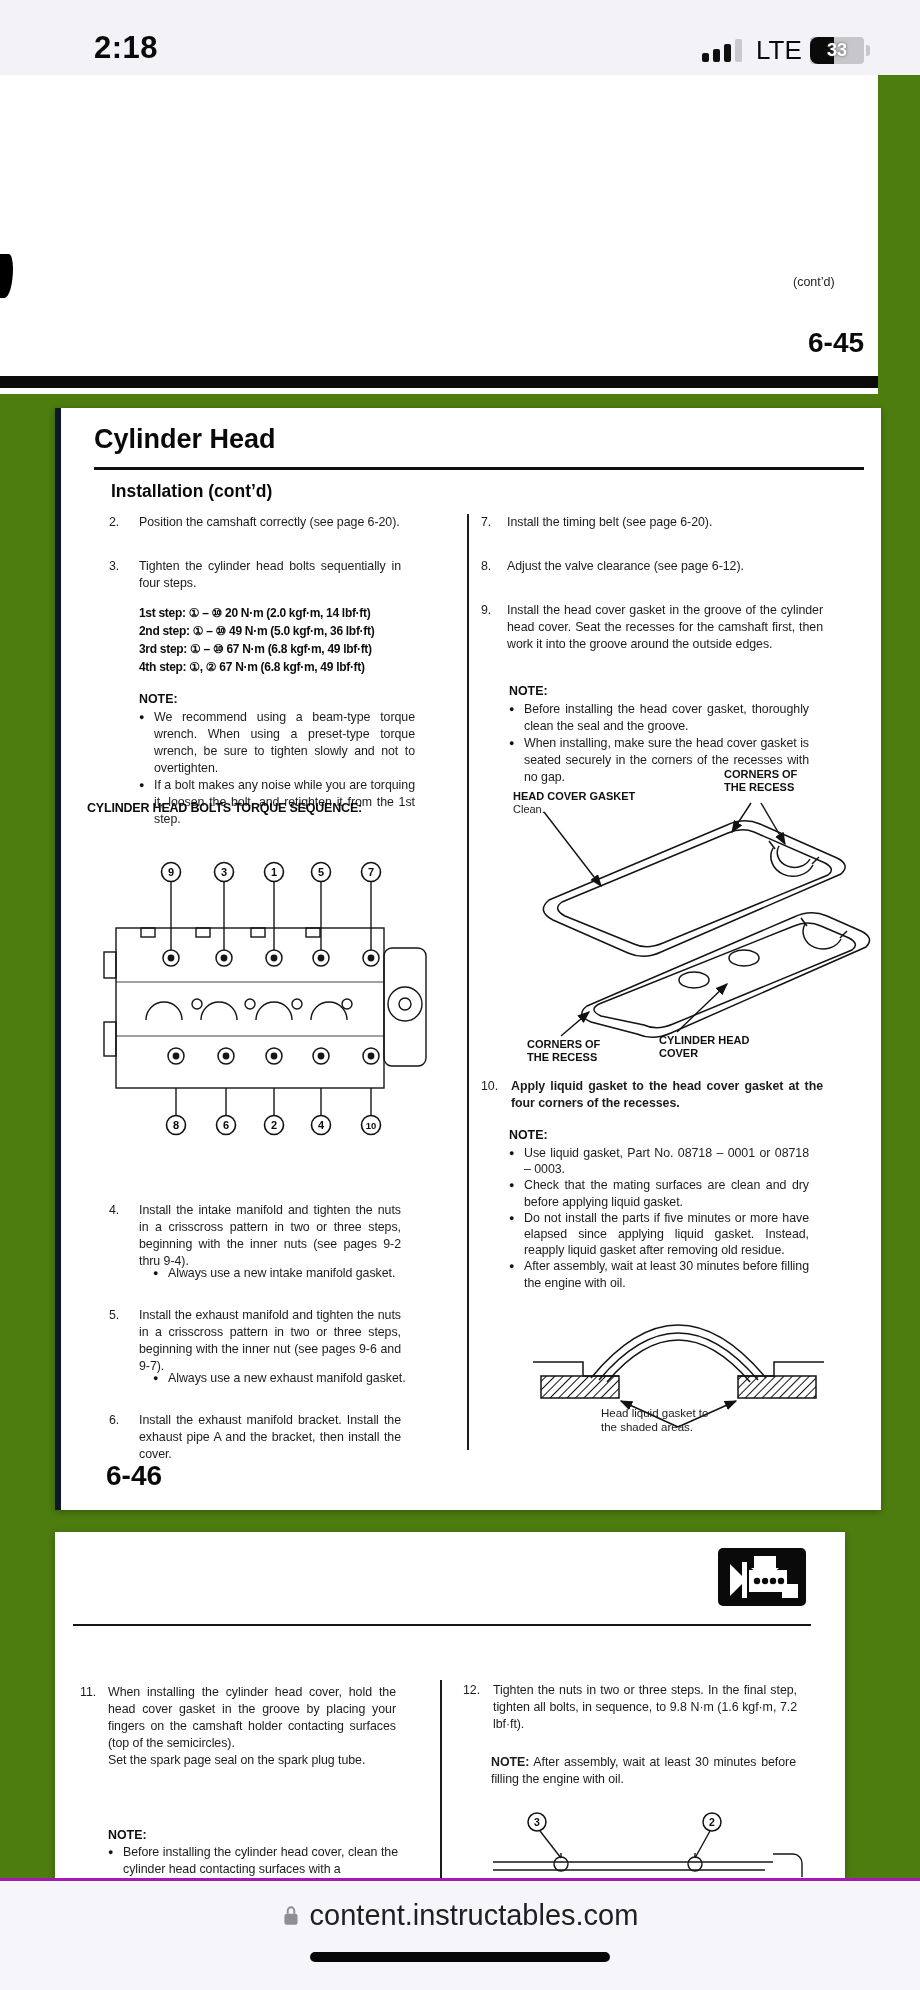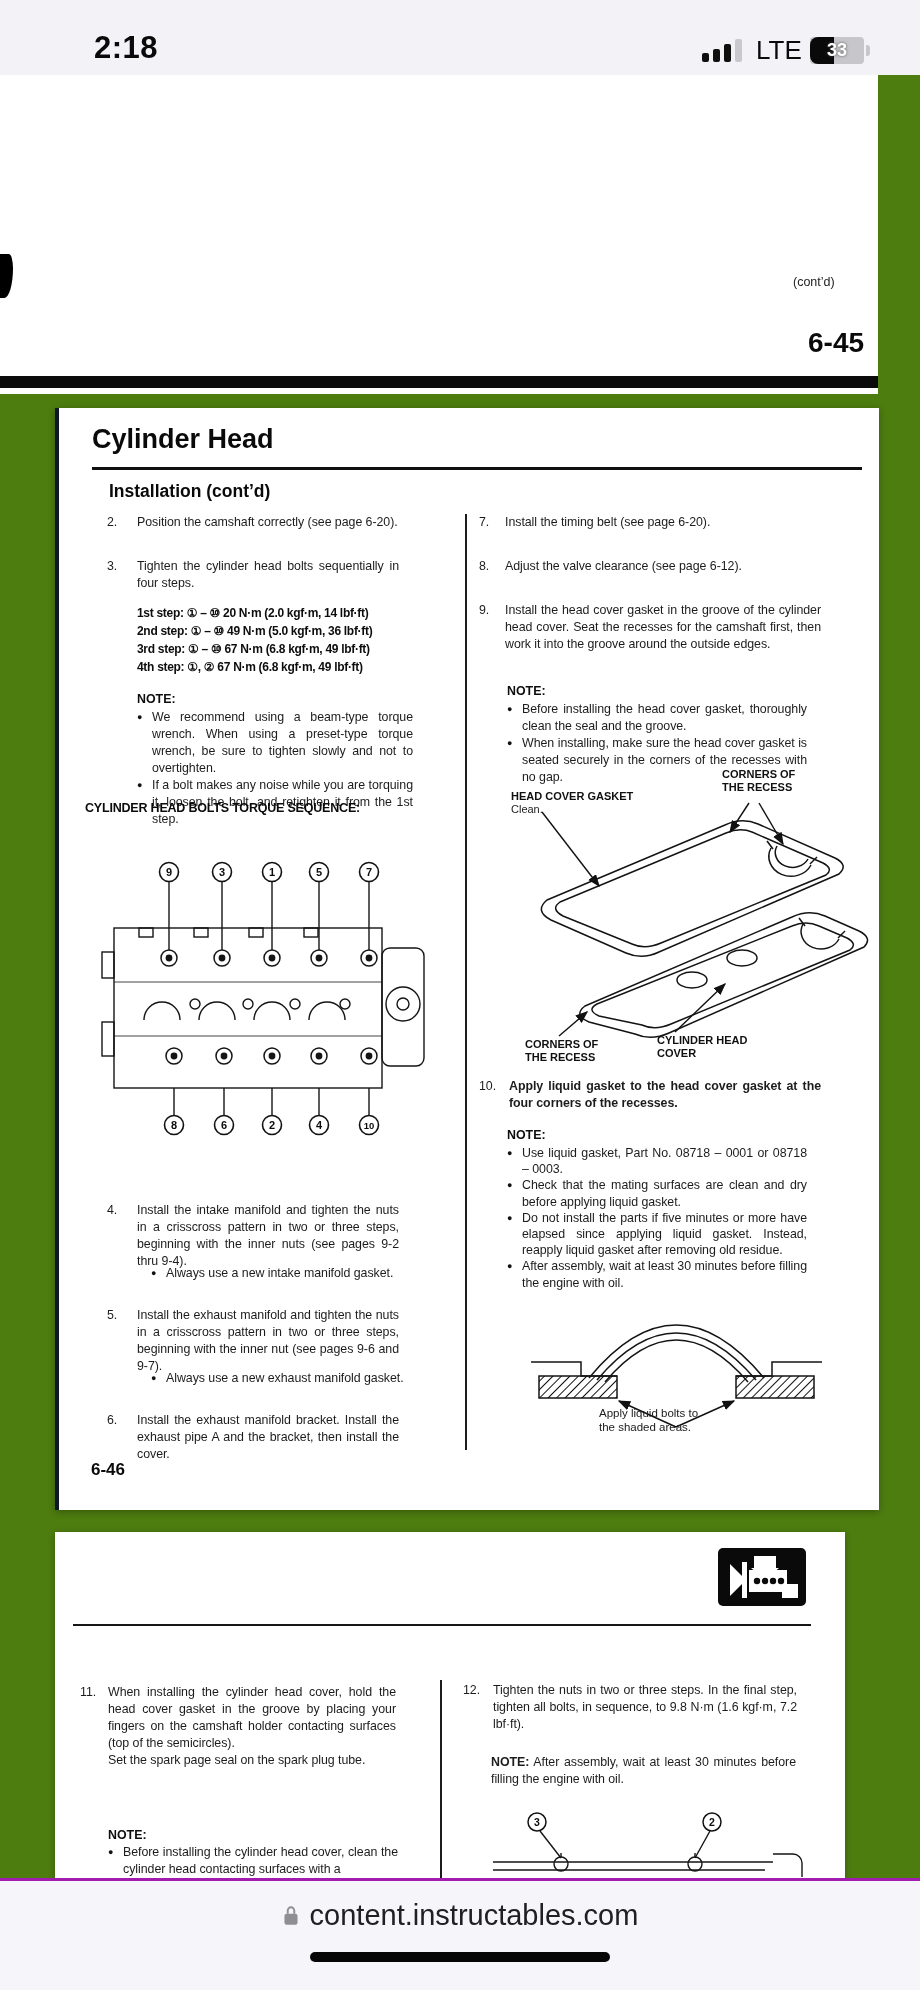--- a/index.html
+++ b/index.html
@@ -55,21 +55,21 @@
     <span class="nub"></span>
   </div>
 
   <div class="abs" style="left:0;top:75px;width:878px;height:319px;background:#fff;">
     <div class="abs" style="left:0;top:179px;width:13px;height:44px;background:#000;border-radius:0 45% 95% 0;"></div>
     <div class="abs" style="left:793px;top:200px;font-size:12.5px;color:#222;">(cont’d)</div>
     <div class="abs b" style="left:808px;top:252px;font-size:28px;color:#0a0a0a;">6-45</div>
     <div class="abs" style="left:0;top:301px;width:878px;height:12px;background:#0b0b0b;"></div>
   </div>
 
-  <div class="page" style="left:55px;top:408px;width:820px;height:1102px;border-left:4px solid #0f172a;">
+  <div class="page" style="left:55px;top:408px;width:820px;height:1102px;border-left:6px solid #0f172a;">
 
     <div class="abs b" style="left:33px;top:16px;font-size:27px;color:#0a0a0a;">Cylinder Head</div>
     <div class="abs" style="left:33px;top:59px;width:770px;height:2.5px;background:#101010;"></div>
     <div class="abs b" style="left:50px;top:73px;font-size:17.5px;color:#0a0a0a;">Installation (cont’d)</div>
     <div class="abs" style="left:406px;top:106px;width:2px;height:936px;background:#1c1c1c;"></div>
 
     <div class="abs step t12" style="left:48px;top:106px;width:292px;">
       <span class="num">2.</span>
       <span class="jt" style="flex:1;">Position the camshaft correctly (see page 6-20).</span>
     </div>
@@ -200,21 +200,21 @@
     <div class="abs brow" style="left:92px;top:962px;">
       <span class="bdot">●</span>
       <span class="t12 nw">Always use a new exhaust manifold gasket.</span>
     </div>
 
     <div class="abs step t12" style="left:48px;top:1004px;width:292px;">
       <span class="num">6.</span>
       <span class="jt" style="flex:1;">Install the exhaust manifold bracket. Install the exhaust pipe A and the bracket, then install the cover.</span>
     </div>
 
-    <div class="abs b" style="left:32px;top:1052px;font-size:17px;color:#0a0a0a;">6-46</div>
+    <div class="abs b" style="left:45px;top:1052px;font-size:28px;color:#0a0a0a;">6-46</div>
 
     <div class="abs step t12" style="left:420px;top:106px;width:342px;">
       <span class="num" style="flex-basis:26px;">7.</span>
       <span class="jt" style="flex:1;">Install the timing belt (see page 6-20).</span>
     </div>
     <div class="abs step t12" style="left:420px;top:150px;width:342px;">
       <span class="num" style="flex-basis:26px;">8.</span>
       <span class="jt" style="flex:1;">Adjust the valve clearance (see page 6-12).</span>
     </div>
     <div class="abs step t12" style="left:420px;top:194px;width:342px;">
@@ -323,21 +323,21 @@
         <path d="M60,72 Q147,-34 235,72"></path>
         <path d="M68,74 Q147,-20 227,74"></path>
         <path d="M76,76 Q147,-8 219,76"></path>
       </g>
       <g stroke="#111" stroke-width="1.4" marker-end="url(#a3)" fill="none">
         <line x1="147" y1="121" x2="90" y2="95"></line>
         <line x1="147" y1="121" x2="205" y2="95"></line>
       </g>
     </svg>
     <div class="abs" style="left:540px;top:998px;font-size:11.5px;line-height:14px;color:#1a1a1a;">
-      <div>Apply liquid bolts to</div>
+      <div>Head liquid gasket to</div>
       <div>the shaded areas.</div>
     </div>
   </div>
 
   <div class="page" style="left:55px;top:1532px;width:790px;height:346px;">
 
     <svg class="abs" style="left:663px;top:16px;" width="88" height="60" viewBox="0 0 88 60">
       <rect x="0" y="0" width="88" height="58" rx="5" fill="#0a0a0a"></rect>
       <polygon points="12,16 12,48 24,36 24,28" fill="#fff"></polygon>
       <rect x="24" y="14" width="5" height="36" fill="#fff"></rect>

